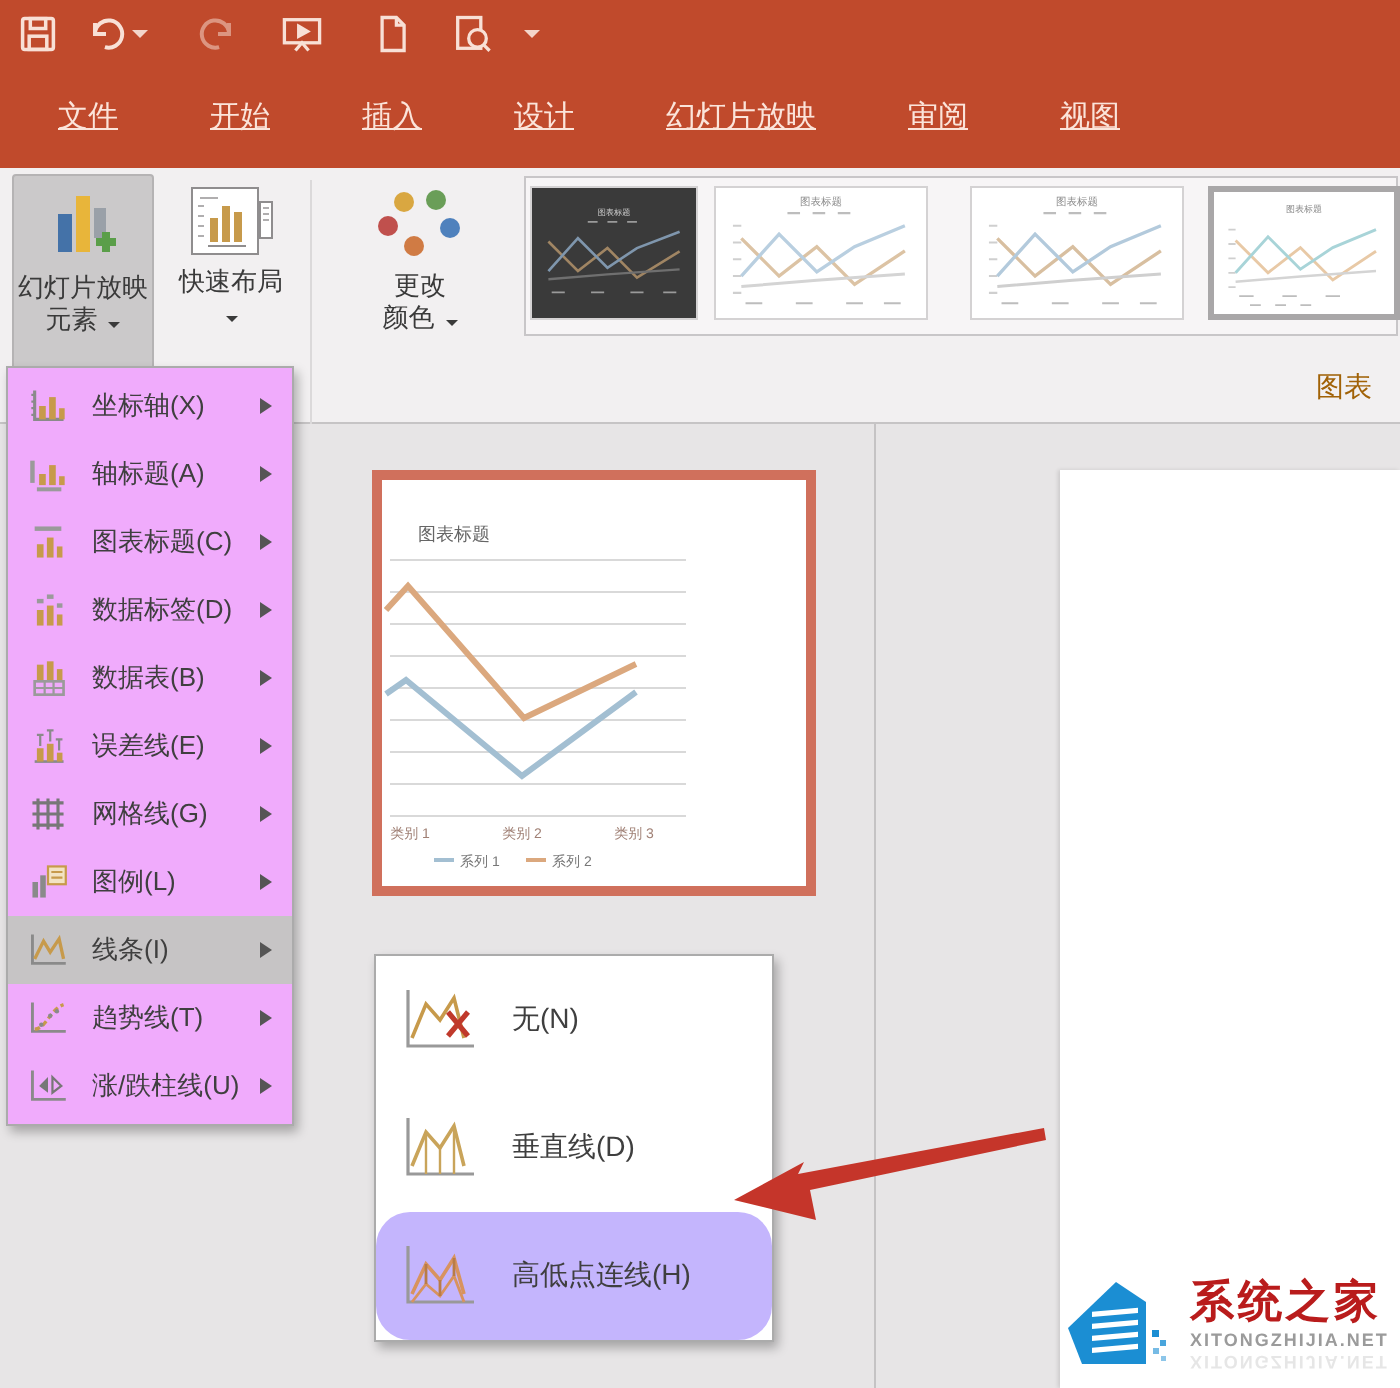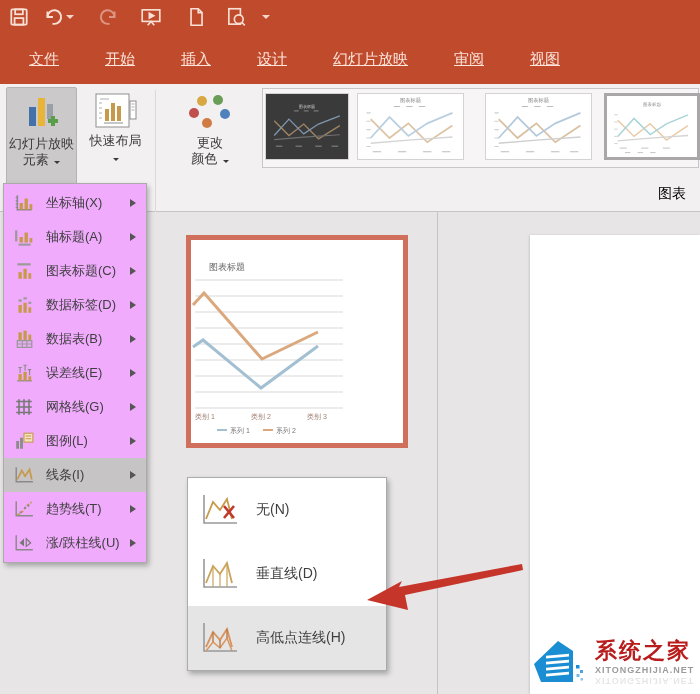--- a/index.html
+++ b/index.html
@@ -25,21 +25,21 @@
   .bigbtn .bl{display:block;line-height:16px;}
   .pressed{background:#cbc9ca;border:1px solid #b5b3b4;box-sizing:border-box;}
   .vsep{position:absolute;left:155px;top:6px;width:1px;height:196px;background:#dbd9da;}
   .gallery{position:absolute;left:262px;top:4px;width:437px;height:80px;background:#f7f5f6;
            border:1px solid #c8c6c8;box-sizing:border-box;}
   .thumb{position:absolute;top:4px;height:67px;background:#ffffff;border:1px solid #d4d2d3;box-sizing:border-box;}
   .thumb svg{width:100%;height:100%;display:block;}
   .thumb.dark{background:#3a3a3a;}
   .thumb.sel{border:3px solid #a9a7a8;}
   .grouplabel{position:absolute;left:658px;top:101px;width:42px;overflow:hidden;
-              font-size:14px;color:#000000;white-space:nowrap;}
+              font-size:14px;color:#a16207;white-space:nowrap;}
   
   .workspace{position:absolute;left:0;top:212px;width:700px;height:482px;background:#e7e5e6;}
   .pane-divider{position:absolute;left:437px;top:212px;width:1px;height:482px;background:#c5c3c4;}
   .slide-page{position:absolute;left:530px;top:235px;width:170px;height:459px;background:#ffffff;
               box-shadow:-1px 0 2px rgba(0,0,0,.12);}
   .chart-card{position:absolute;left:186px;top:235px;width:222px;height:213px;background:#ffffff;
               border:5px solid #d0705c;box-sizing:border-box;}
   .chart-card svg{width:100%;height:100%;display:block;}
   
   .menu{position:absolute;left:3px;top:183px;width:144px;background:#f0abfc;border:1px solid #ababab;
@@ -47,21 +47,21 @@
   .mrow{height:34px;display:flex;align-items:center;}
   .mrow.hl{background:#c6c4c5;}
   .mi{width:20px;height:18px;margin-left:10px;flex:0 0 auto;}
   .mlabel{margin-left:12px;font-size:13px;color:#3f3f3f;flex:1 1 auto;white-space:nowrap;}
   .marrow{width:0;height:0;border-top:4px solid transparent;border-bottom:4px solid transparent;
           border-left:6px solid #555;margin-right:10px;flex:0 0 auto;}
   
   .submenu{position:absolute;left:187px;top:453px;width:198px;background:#ffffff;border:1px solid #ababab;
            box-shadow:2px 3px 5px rgba(0,0,0,.28);z-index:6;margin-top:24px;}
   .srow{height:64px;display:flex;align-items:center;}
-  .srow.hl{background:#e5e5e5;}
+  .srow.hl{background:#c4b5fd;border-radius:17px;}
   .si{width:40px;height:36px;margin-left:12px;flex:0 0 auto;}
   .slabel{margin-left:16px;font-size:14px;color:#3f3f3f;white-space:nowrap;}
   
   .pointer-arrow{position:absolute;left:352px;top:553px;width:180px;height:60px;z-index:9;}
   
   .watermark{position:absolute;left:533px;top:638px;display:flex;align-items:flex-start;z-index:4;}
   .wm-text{margin-left:10px;}
   .wm-name{font-size:22px;font-weight:bold;color:#b91c1c;letter-spacing:2px;line-height:26px;}
   .wm-domain{font-size:9px;font-weight:bold;color:#9b9b9b;letter-spacing:1px;line-height:12px;}
   .wm-reflect{font-size:9px;font-weight:bold;color:#c9c9c9;letter-spacing:1px;line-height:10px;

